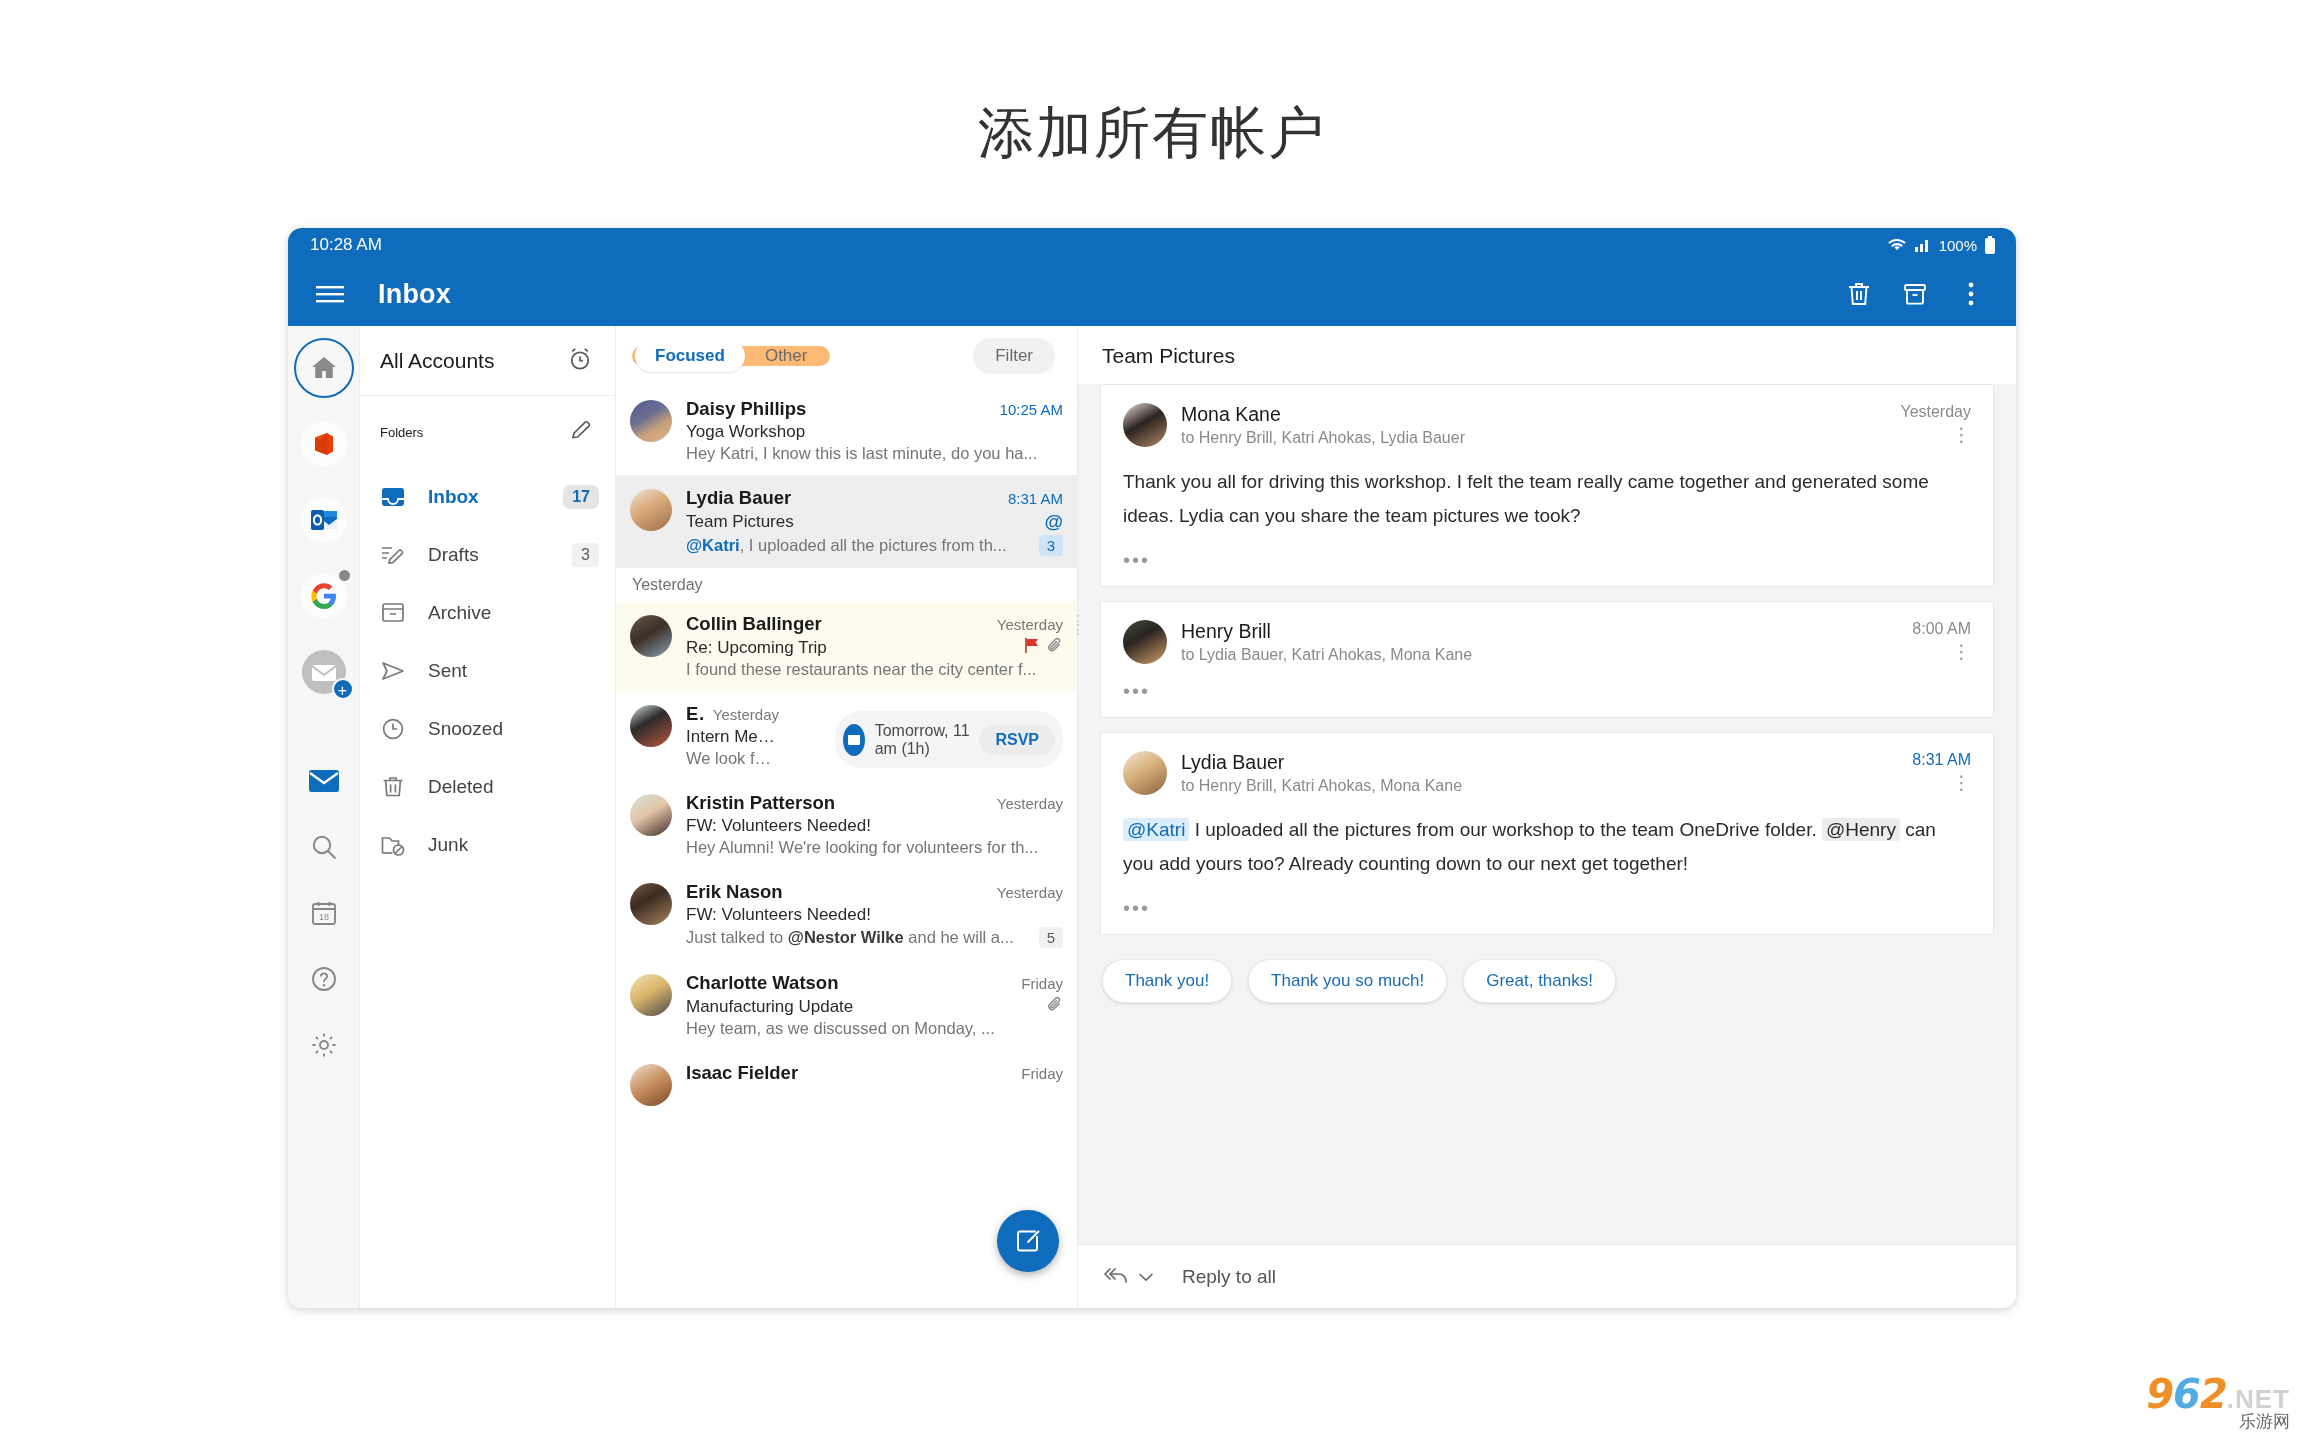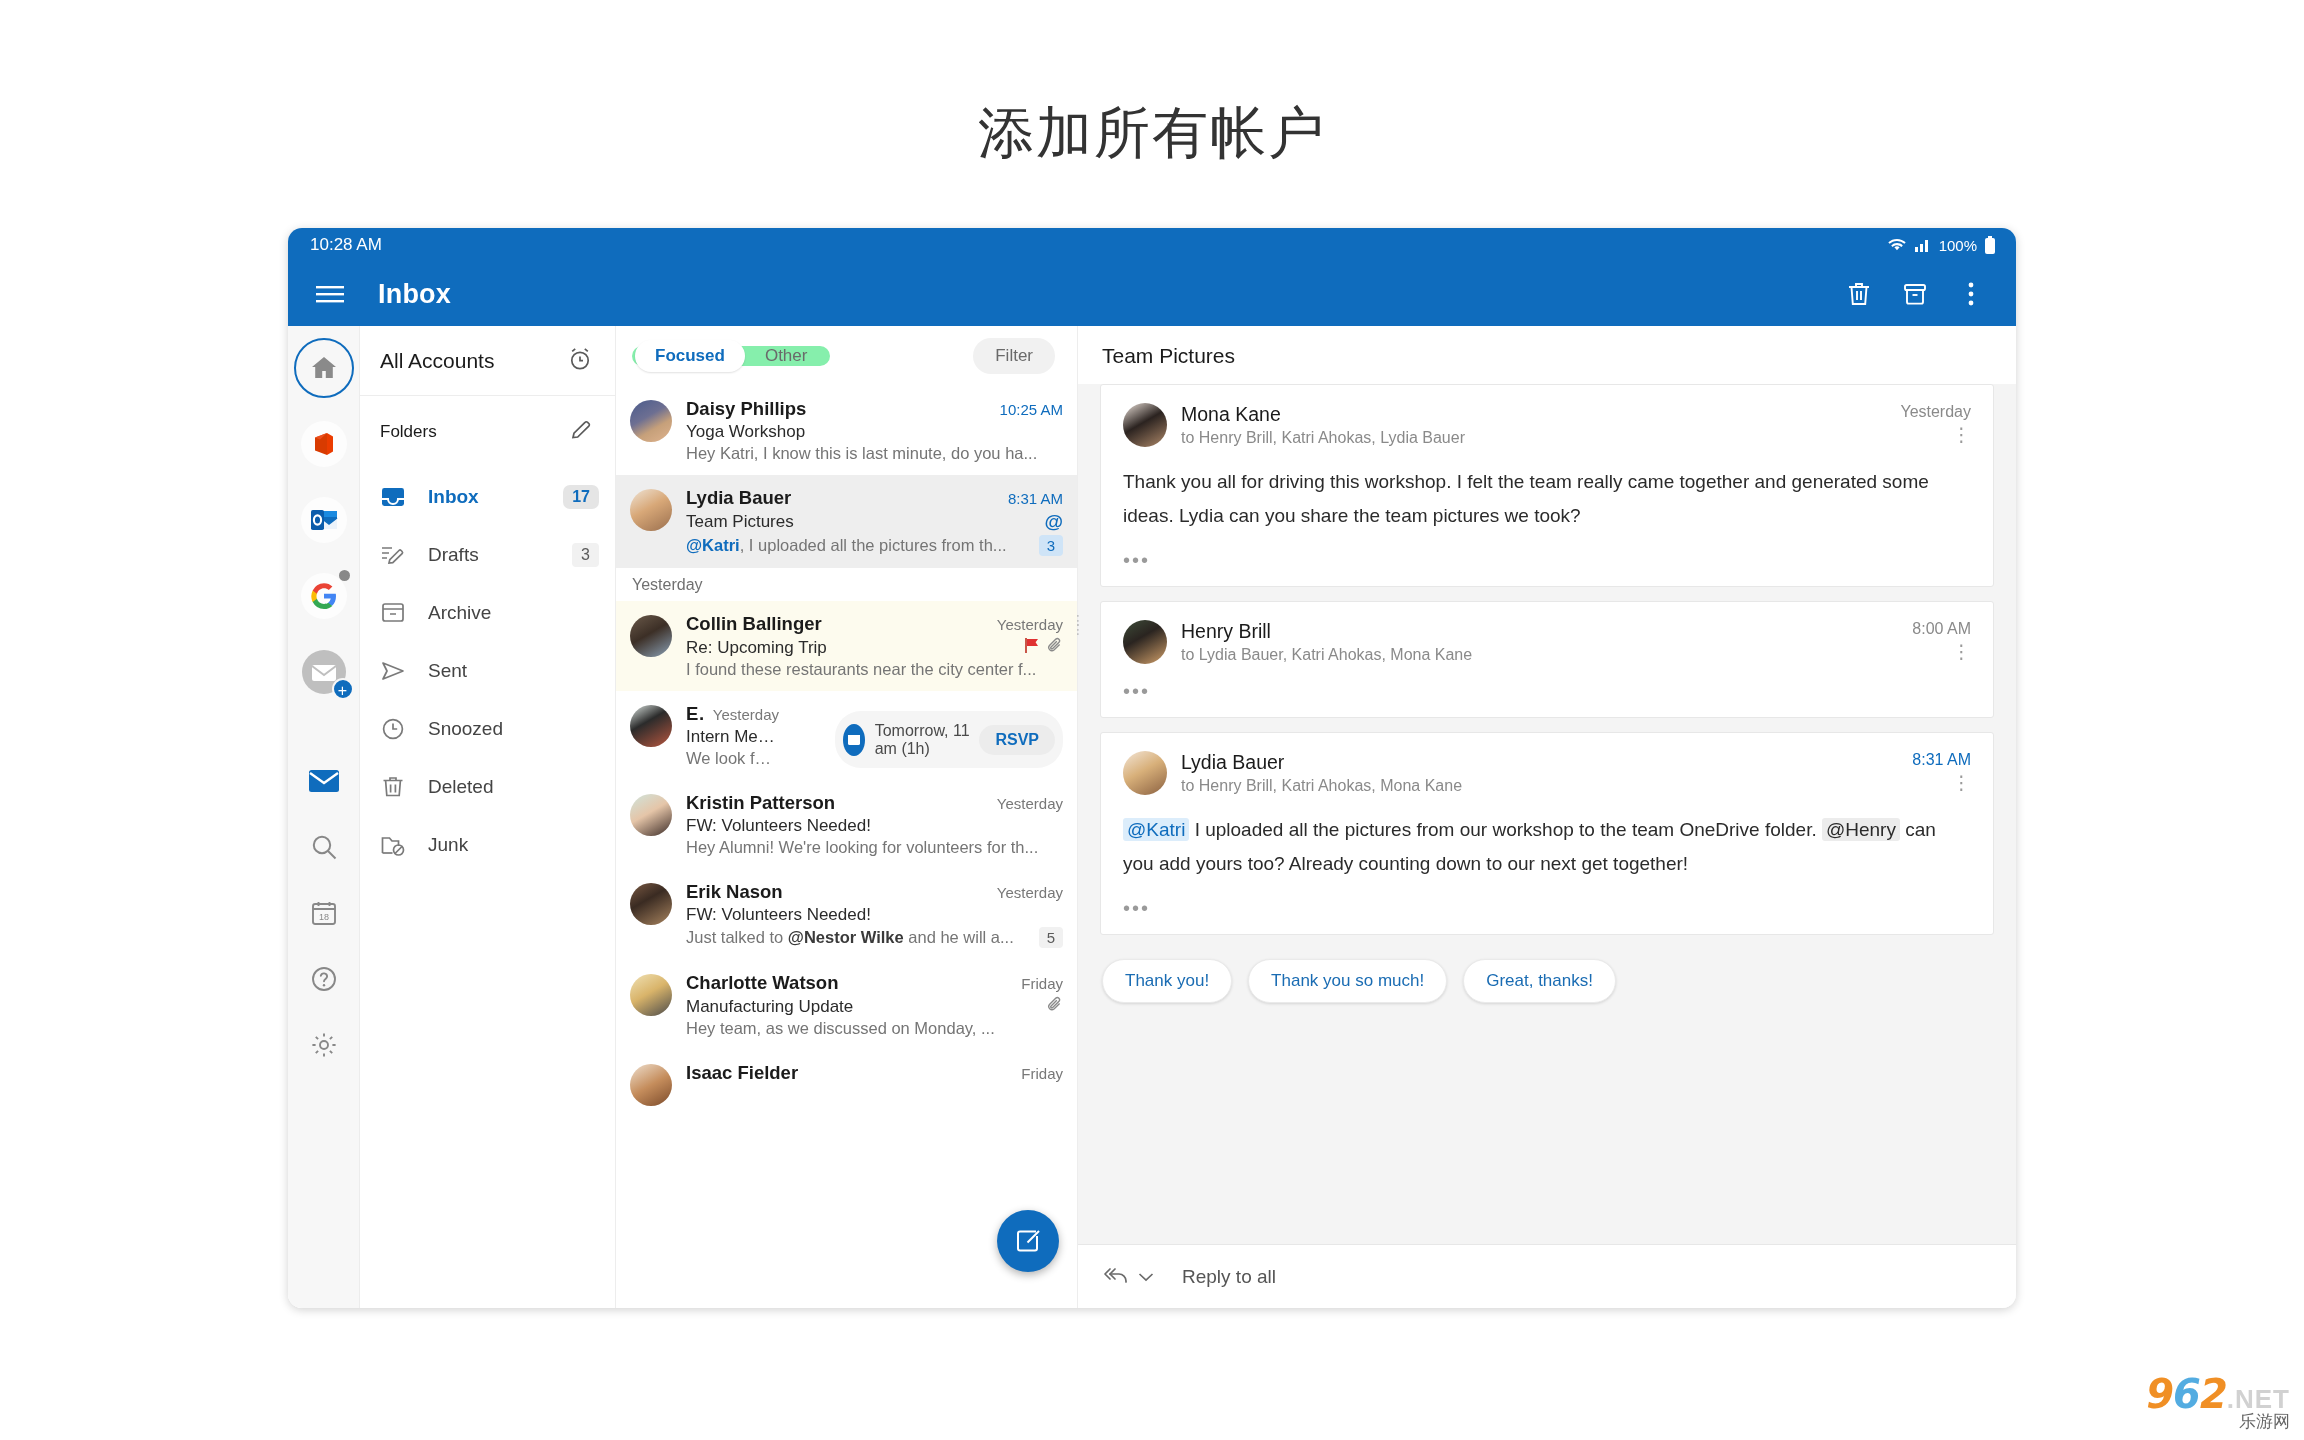--- a/index.html
+++ b/index.html
@@ -81,35 +81,35 @@
     height: 70px; display:flex; align-items:center; justify-content: space-between;
     padding: 0 22px 0 20px;
     border-bottom: 1px solid #ededed;
     gap: 30px;
   }
   .all-accounts .lbl { font-size: 21px; color: #1b1b1b; }
   .folders-head {
     height: 72px; display:flex; align-items:center; justify-content: space-between;
     padding: 0 22px 0 20px;
   }
-  .folders-head .lbl { font-size: 17px; color: #1b1b1b; font-weight: 500;}
+  .folders-head .lbl { font-size: 13px; color: #1b1b1b; font-weight: 500;}
   .f-item {
     height: 58px; display:flex; align-items:center;
     padding: 0 16px 0 20px; cursor: pointer;
   }
   .f-icon { width: 34px; display:flex; align-items:center; justify-content:flex-start; }
   .f-label { flex:1; font-size: 19px; color: #444; margin-left: 14px;}
   .f-item.active .f-label { color: #0f6cbd; font-weight: 600;}
   .f-count { font-size: 16px; color: #5b5b5b; background: #f1f1f1; border-radius: 4px; padding: 3px 9px; }
   .f-count.blue { color: #0f6cbd; background: #e5e5e5; font-weight: 600; border-radius: 7px;}
 
   
   .msglist { width: 462px; background:#fff; border-right: 1px solid #ededed; position: relative; }
   .ml-head { height: 60px; display:flex; align-items:center; padding: 0 22px 0 16px; }
-  .pill-group { background:#86efac; border-radius: 22px; display:flex; height: 20px; align-items:center; padding: 3px;}
+  .pill-group { background:#fdba74; border-radius: 22px; display:flex; height: 20px; align-items:center; padding: 3px;}
   .pill { height: 32px; padding: 0 20px; border-radius: 20px; display:flex; align-items:center; font-size: 17px; color:#6a6a6a; cursor:pointer;}
   .pill.on { background:#fff; color:#0f6cbd; font-weight:600; box-shadow: 0 1px 2px rgba(0,0,0,.12);}
   .filter-pill { margin-left:auto; background:#f1f1f1; border-radius:20px; height:36px; padding:0 22px; display:flex; align-items:center; font-size:17px; color:#6a6a6a; cursor:pointer;}
 
   .sec-label { font-size: 16px; color:#707070; padding: 8px 0 7px 16px; }
 
   .mrow { display:flex; padding: 12px 14px 12px 14px; cursor: pointer; position:relative;}
   .mrow.sel { background:#eeeeee; }
   .mrow.flagged { background:#fdfbee; }
   .avatar {

